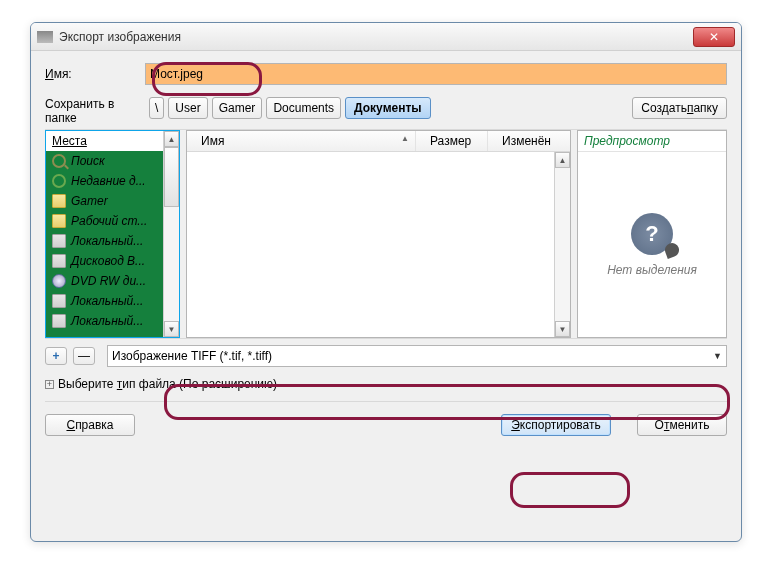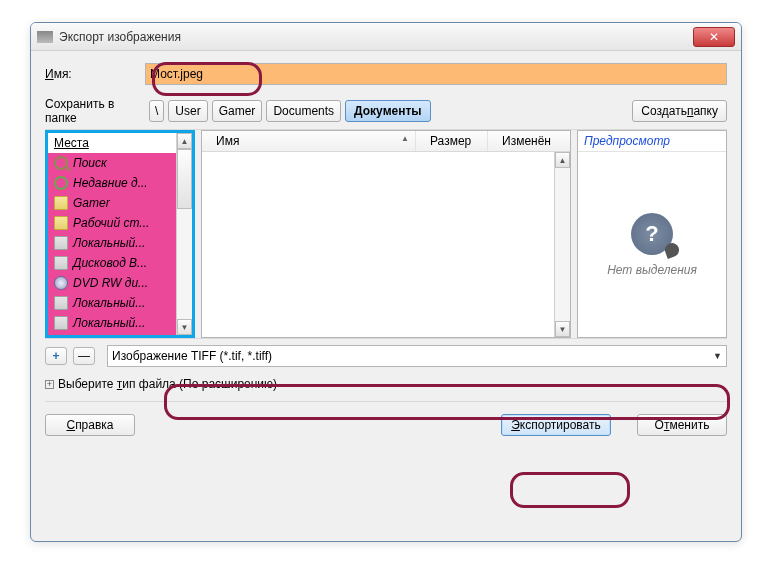--- a/index.html
+++ b/index.html
@@ -8,31 +8,31 @@
 .titlebar { height: 28px; background: linear-gradient(#fafafa,#e6e6e6); border-bottom: 1px solid #d0d0d0; display: flex; align-items: center; padding: 0 6px; }
 .titlebar .ticon { width: 16px; height: 12px; background: linear-gradient(#888,#bbb); margin-right: 6px; }
 .titlebar .ttxt { color: #333; flex: 1; }
 .close-btn { width: 42px; height: 20px; background: linear-gradient(#f08888,#c93a3a); border: 1px solid #a02a2a; border-radius: 3px; display: flex; align-items: center; justify-content: center; color: #fff; font-size: 13px; }
 .content { padding: 12px 14px 0 14px; }
 .row-name { display: flex; align-items: center; margin-bottom: 12px; }
 .row-name label { width: 100px; color: #000; }
 .row-name label u { text-decoration: underline; }
 .name-input { flex: 1; height: 22px; border: 1px solid #b5b5b5; padding: 5px 4px; background: #fdba74; }
 .highlight-name { position: absolute; left: 152px; top: 62px; width: 110px; height: 34px; border: 3px solid #8a1840; border-radius: 14px; pointer-events: none; }
-.row-save { display: flex; align-items: center; margin-bottom: 0; gap: 4px; }
+.row-save { display: flex; align-items: flex-start; margin-bottom: 0; gap: 4px; }
 .row-save .lbl { width: 100px; }
 .crumb, .crumb-sel, .create-btn, .help-btn, .export-btn, .cancel-btn {
   height: 22px; border: 1px solid #acacac; background: linear-gradient(#fdfdfd,#ececec); border-radius: 3px; padding: 2px 8px; display: inline-flex; align-items: center; color: #000; cursor: default;
 }
 .crumb { padding: 2px 6px; }
 .crumb.slash { padding: 2px 5px; }
 .crumb-sel { border: 1px solid #5a90c7; background: linear-gradient(#d6e9fb,#b2d4f5); font-weight: 700; }
 .create-btn { margin-left: auto; }
 .browser { display: flex; height: 210px; border-top: 1px solid #d9d9d9; border-bottom: 1px solid #d9d9d9; margin-top: 4px; }
-.places { width: 150px; border: 3px solid #0ea5e9; background: #ec4899; display: flex; }
+.places { width: 135px; border: 1px solid #0ea5e9; background: #15803d; display: flex; }
 .places-list { flex: 1; overflow: hidden; }
 .places-header { padding: 3px 6px; text-decoration: underline; background: #fff; }
 .places-list .pi { display: flex; align-items: center; gap: 5px; padding: 3px 6px; white-space: nowrap; overflow: hidden; text-overflow: ellipsis; font-style: italic; }
 .pi .picon { width: 14px; height: 14px; display: inline-block; }
 .ic-search { border-radius: 50%; border: 2px solid #8d8d50; position: relative; width: 10px; height: 10px; }
 .ic-search:after { content: ""; position: absolute; width: 5px; height: 2px; background: #8d8d50; right: -5px; bottom: -2px; transform: rotate(45deg); }
 .ic-recent { border-radius: 50%; border: 2px solid #6aa84f; width: 10px; height: 10px; }
 .ic-folder { width: 14px; height: 11px; background: linear-gradient(#f7e8a0,#e6cf6e); border: 1px solid #c6aa3a; border-radius: 1px; }
 .ic-drive { width: 14px; height: 10px; background: linear-gradient(#e6e6e6,#cfcfcf); border: 1px solid #a0a0a0; border-radius: 1px; }
 .ic-dvd { width: 12px; height: 12px; border-radius: 50%; background: radial-gradient(#eef,#99b); border: 1px solid #5b6d9e; }
@@ -43,21 +43,21 @@
 .filelist { flex: 1; margin: 0 6px; border: 1px solid #b5b5b5; background: #fff; display: flex; flex-direction: column; }
 .flh { display: flex; border-bottom: 1px solid #d9d9d9; background: linear-gradient(#fdfdfd,#f0f0f0); }
 .flh .col { padding: 3px 6px; border-right: 1px solid #e3e3e3; margin-left: 8px; }
 .flh .c1 { flex: 1; }
 .flh .c2 { width: 64px; }
 .flh .c3 { width: 74px; border-right: none; }
 .flh .sorticon { float: right; font-size: 8px; color: #666; }
 .fl-body { flex: 1; display: flex; }
 .fl-body .empty { flex: 1; }
 .preview { width: 150px; border: 1px solid #b5b5b5; background: #fff; display: flex; flex-direction: column; }
-.preview .ph { padding: 3px 6px; color: #1d4ed8; font-style: italic; border-bottom: 1px solid #e3e3e3; }
+.preview .ph { padding: 3px 6px; color: #15803d; font-style: italic; border-bottom: 1px solid #e3e3e3; }
 .preview .pbody { flex: 1; display: flex; flex-direction: column; align-items: center; justify-content: center; gap: 8px; }
 .preview .qicon { width: 42px; height: 42px; border-radius: 50%; background: radial-gradient(#7c8ca3,#5a6c85); display: flex; align-items: center; justify-content: center; color: #fff; font-size: 22px; font-weight: bold; position: relative; }
 .preview .qicon:after { content: ""; position: absolute; right: -6px; bottom: -2px; width: 14px; height: 14px; background: #555; border-radius: 50% 50% 50% 0; transform: rotate(-20deg); }
 .preview .ptxt { color: #7a7a7a; font-style: italic; }
 .addremove { display: flex; gap: 6px; padding: 6px 0 2px 0; align-items: center; }
 .addremove .ab { width: 22px; height: 18px; border: 1px solid #b5b5b5; background: linear-gradient(#fdfdfd,#ececec); display: flex; align-items: center; justify-content: center; border-radius: 3px; }
 .ft { margin-left: 6px; flex: 1; height: 22px; border: 1px solid #b5b5b5; background: #fff; display: flex; align-items: center; padding: 0 4px; position: relative; }
 .ft .arrow { position: absolute; right: 4px; font-size: 9px; color: #333; }
 .highlight-ft { position: absolute; left: 164px; top: 384px; width: 566px; height: 36px; border: 3px solid #8a1840; border-radius: 14px; pointer-events: none; }
 .expander { display: flex; align-items: center; gap: 4px; padding: 8px 0 10px 0; }

